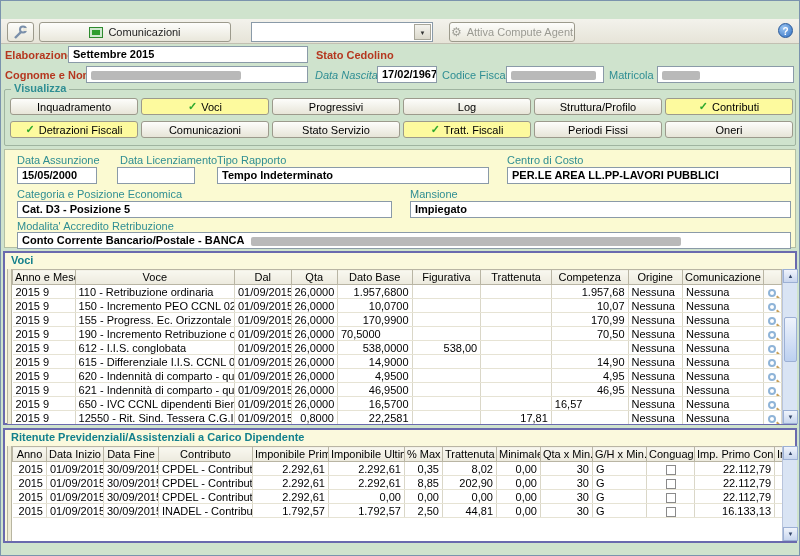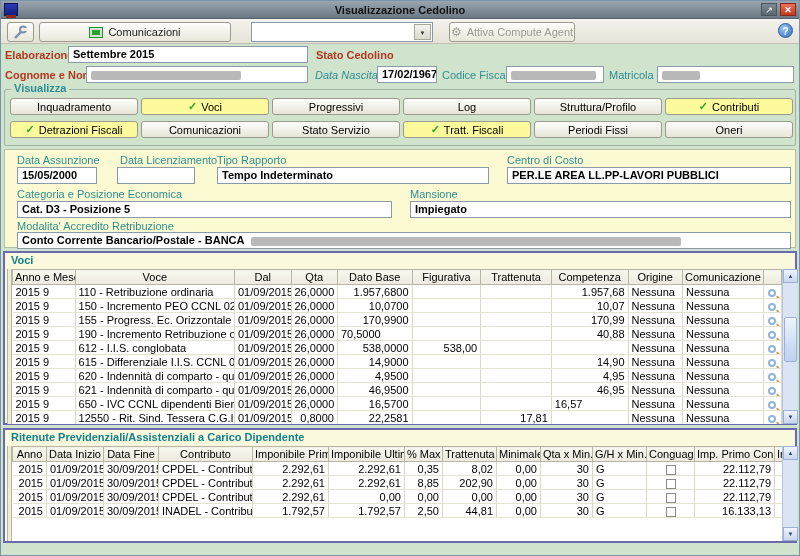--- a/index.html
+++ b/index.html
@@ -89,26 +89,20 @@
     border:1px solid #9cb0d4; border-radius:2px; }
 
   
   .wrench { width:15px; height:15px; }
 </style>
 </head>
 <body>
 
 <div id="win">
 
-  <div class="titlebar">
-    <span class="app-icon"></span>
-    <span class="title">Visualizzazione Cedolino</span>
-    <span class="wbtn btn-max">↗</span>
-    <span class="wbtn btn-close">✕</span>
-  </div>
 
   <div class="toolbar">
     <button class="tbtn tool-only">
       <svg class="wrench" viewBox="0 0 15 15">
         <path d="M2 13 L8 7" stroke="#7a8faa" stroke-width="2.4" fill="none"></path>
         <circle cx="10" cy="4.5" r="3" fill="none" stroke="#7a8faa" stroke-width="2"></circle>
         <rect x="10" y="3" width="4" height="3" fill="#eceade"></rect>
       </svg>
     </button>
     <button class="tbtn btn-comunicazioni">
@@ -287,21 +281,21 @@
                 <td style="text-align: center;"><span class="mag"></span></td>
               </tr>
               <tr>
                 <td style="text-align: left;">2015 9</td>
                 <td style="text-align: left;">190 - Incremento Retribuzione ordin</td>
                 <td style="text-align: left;">01/09/2015</td>
                 <td style="text-align: right;">26,0000</td>
                 <td style="text-align: left;">70,5000</td>
                 <td style="text-align: right;"></td>
                 <td style="text-align: right;"></td>
-                <td style="text-align: right;">40,88</td>
+                <td style="text-align: right;">70,50</td>
                 <td style="text-align: left;">Nessuna</td>
                 <td style="text-align: left;">Nessuna</td>
                 <td style="text-align: center;"><span class="mag"></span></td>
               </tr>
               <tr>
                 <td style="text-align: left;">2015 9</td>
                 <td style="text-align: left;">612 - I.I.S. conglobata</td>
                 <td style="text-align: left;">01/09/2015</td>
                 <td style="text-align: right;">26,0000</td>
                 <td style="text-align: right;">538,0000</td>

